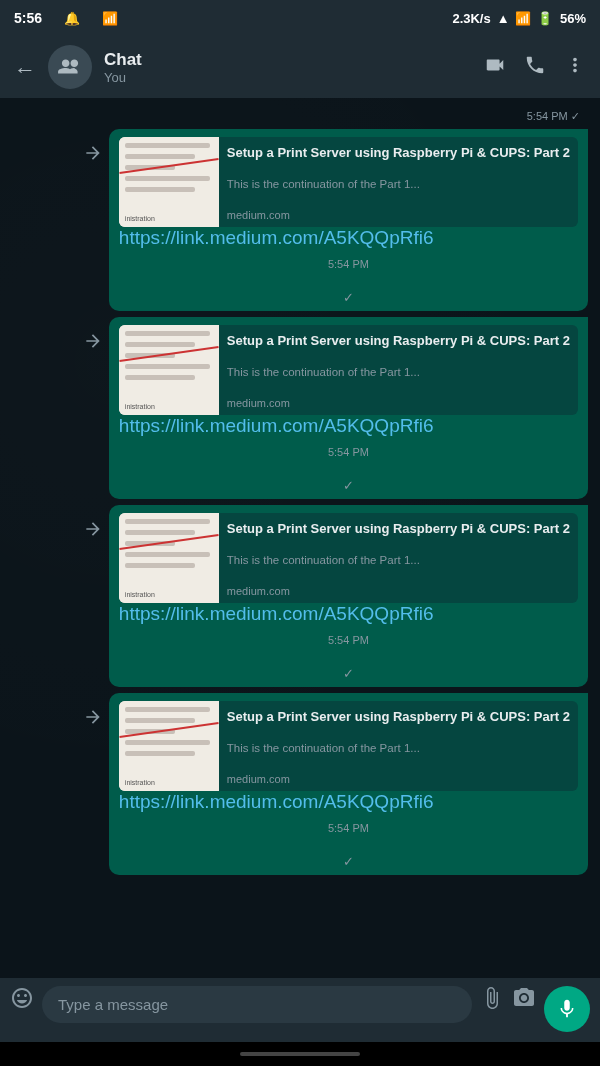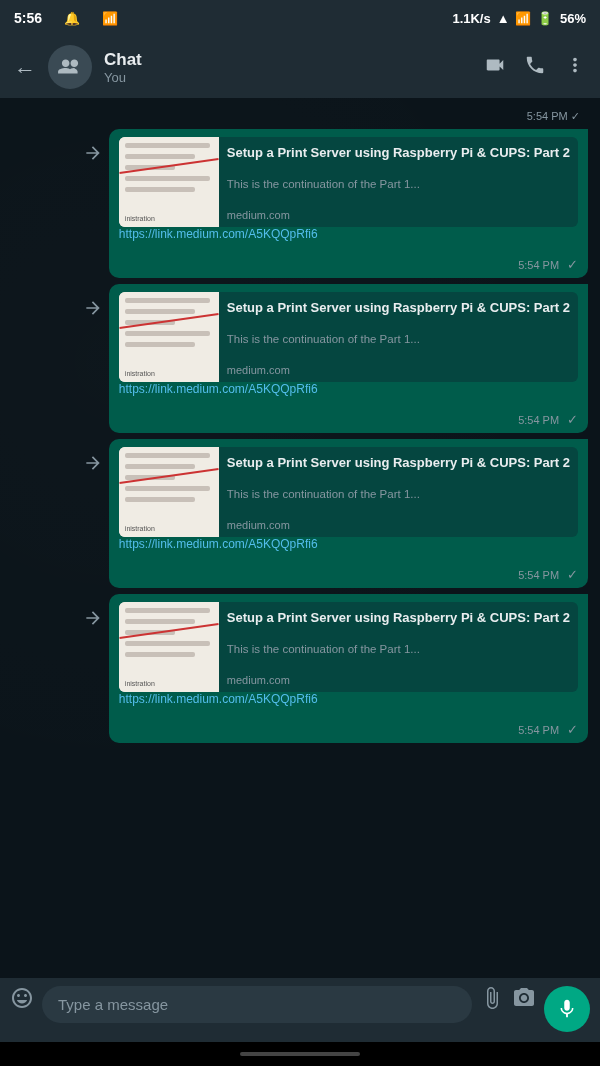--- a/index.html
+++ b/index.html
@@ -196,31 +196,32 @@
       margin-top: 3px;
     }
     .preview-domain {
       color: #8696a0;
       font-size: 11px;
       margin-top: 4px;
     }
 
     .bubble-link {
       color: #53bdeb;
-      font-size: 12px;
+      font-size: 19px;
       word-break: break-all;
       display: block;
       margin-bottom: 2px;
     }
     .bubble-footer {
       display: flex;
       justify-content: flex-end;
       align-items: center;
-      gap: 8px;
-      margin-top: 14px;
+      gap: 20px;
+      margin-top: 7px;
+      flex-direction: column;
     }
     .bubble-time {
       color: #8696a0;
       font-size: 11px;
     }
     .check-icon {
       color: #8696a0;
       font-size: 13px;
     }
 
@@ -288,21 +289,21 @@
 <body>
 
 <div class="status-bar">
   <div class="status-left">
     <span>5:56</span>
 
     <span style="font-size:13px;">🔔</span>
     <span style="font-size:13px;">📶</span>
   </div>
   <div class="status-right">
-    <span>1.1K/s</span>
+    <span>2.3K/s</span>
     <span>▲</span>
     <span>📶</span>
     <span>🔋</span>
     <span>56%</span>
   </div>
 </div>
 
 <div class="header">
   <span class="header-back">←</span>
   <div class="header-avatar">

